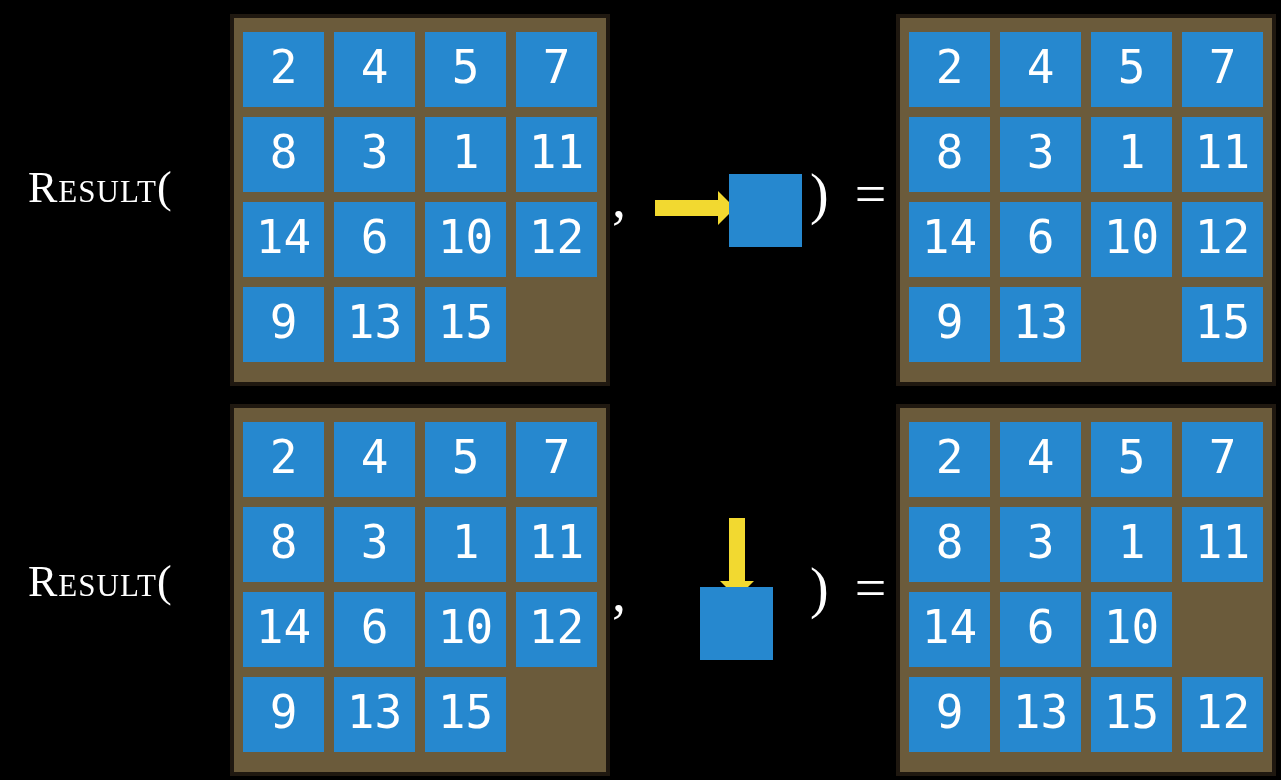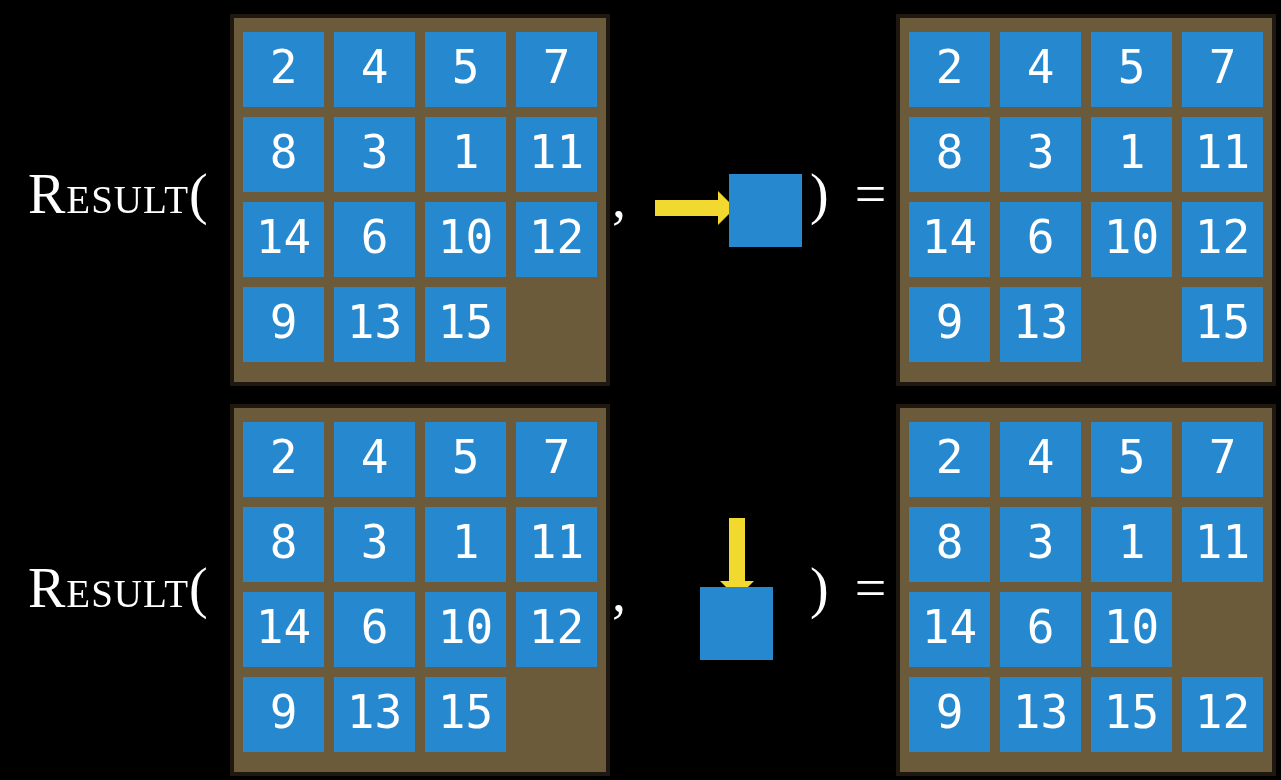--- a/index.html
+++ b/index.html
@@ -6,21 +6,21 @@
   #canvas{
     position:relative;
     width:1281px;height:780px;
     background:#000;
     overflow:hidden;
     font-family:"Liberation Serif", serif;
   }
   .fn-label{
     position:absolute;
     color:#fff;
-    font-size:56px;
+    font-size:44px;
     font-variant:small-caps;
     letter-spacing:1px;
     line-height:1;
     white-space:nowrap;
   }
   .punct{
     position:absolute;
     color:#fff;
     font-size:56px;
     line-height:1;

